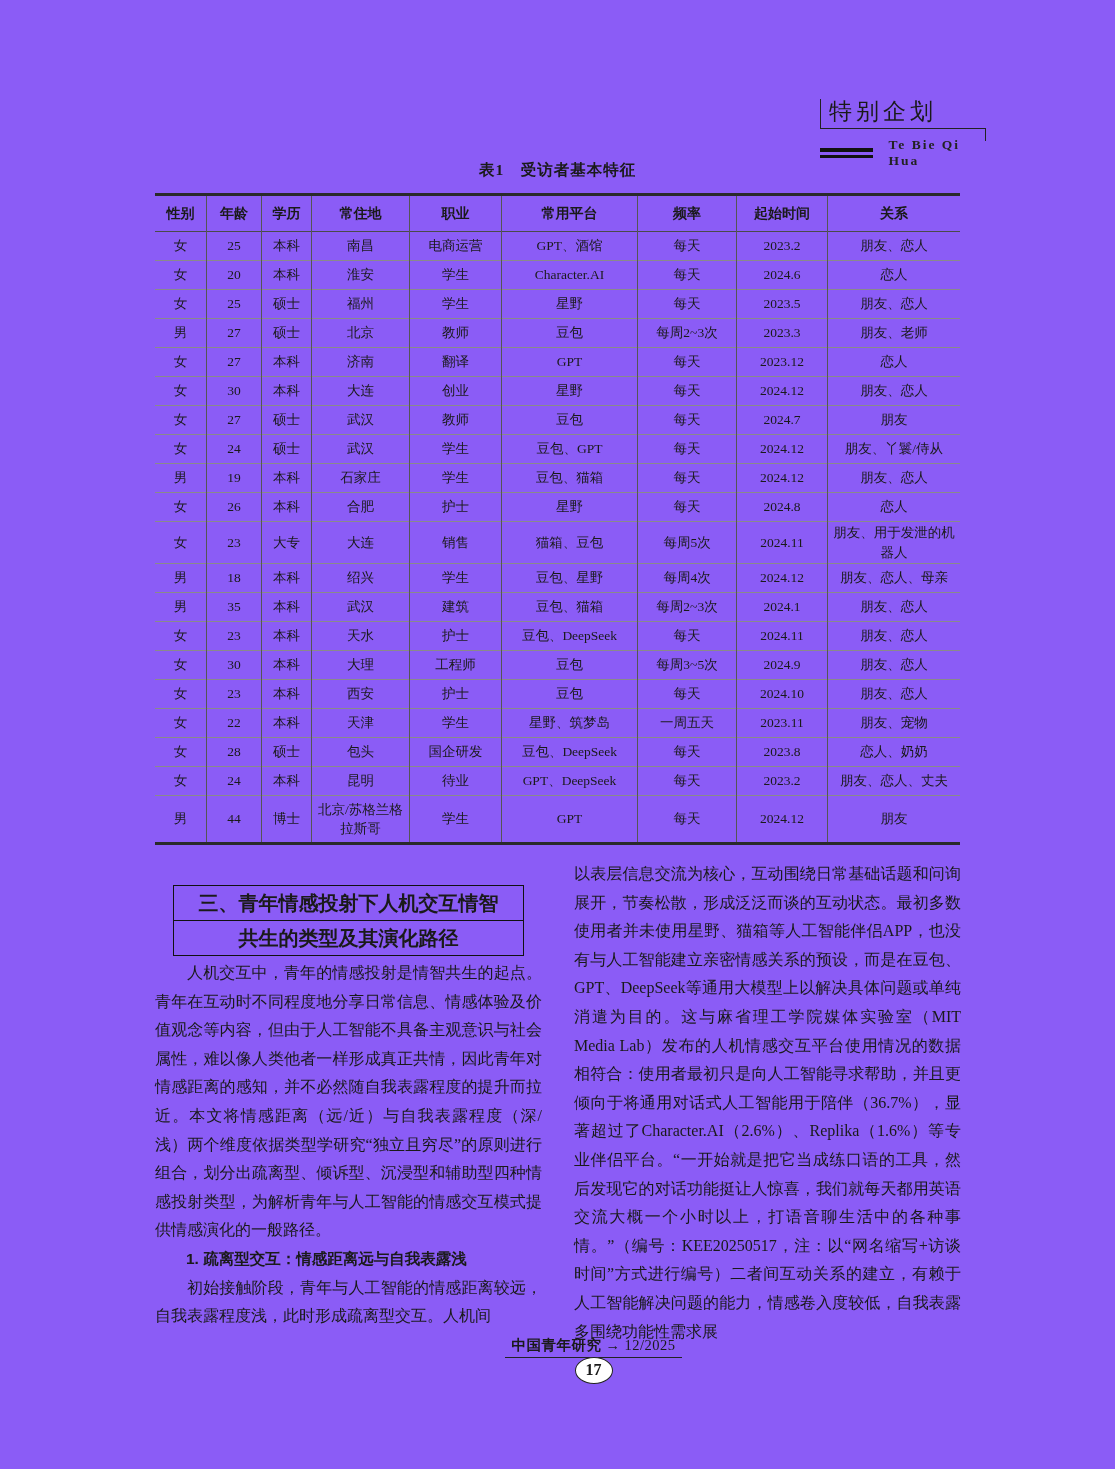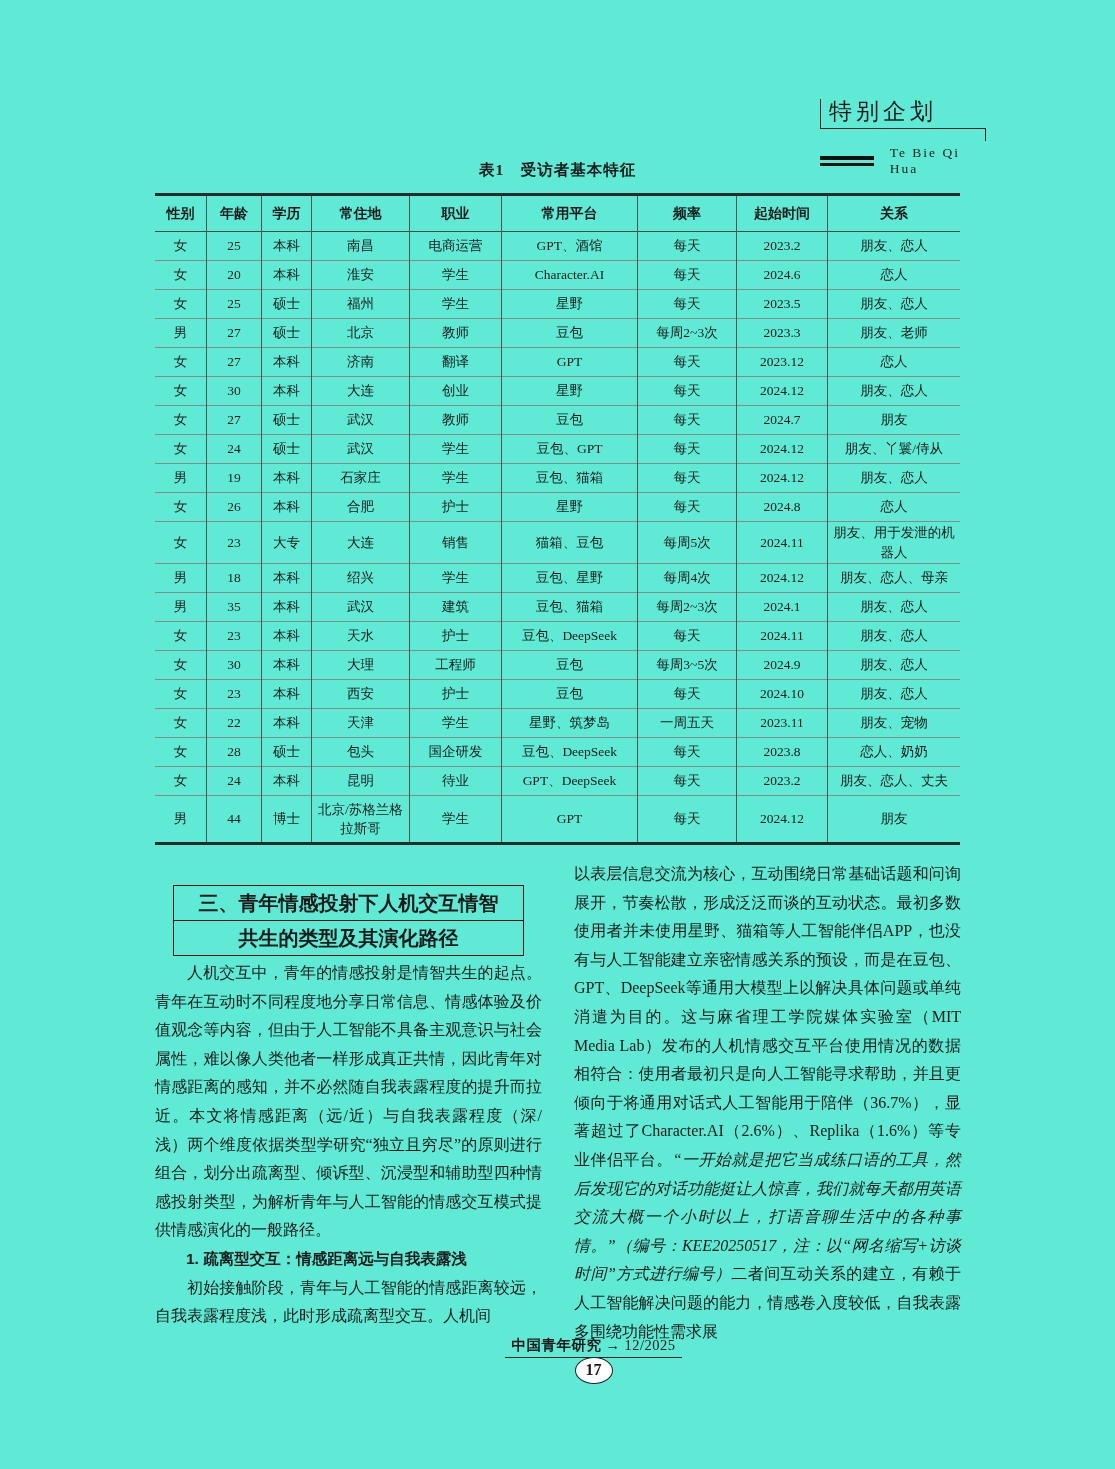--- a/index.html
+++ b/index.html
@@ -1,34 +1,34 @@
 <!DOCTYPE html>
 <html><head>
 <meta charset="utf-8">
 <style>
   html,body { margin:0; padding:0; background:#e8e8e8; }
   .page {
     position:relative; width:1115px; height:1469px; margin:0 auto;
-    background:#5eead4; color:#1a1a1a;
+    background:#8b5cf6; color:#1a1a1a;
     font-family:"Liberation Serif","DejaVu Serif",serif;
     overflow:hidden;
   }
 
   
   .header-badge { position:absolute; left:820px; top:99px; width:166px; }
   .badge-top {
     border-left:1.5px solid #222; border-bottom:1.4px solid #222;
     padding:0 0 3px 8px; position:relative;
   }
   .badge-top::after {
     content:""; position:absolute; right:0; bottom:-13px; height:13px;
     border-right:1.2px solid #222;
   }
   .badge-title { font-size:23px; letter-spacing:4px; line-height:26px; }
-  .badge-bottom { display:flex; align-items:center; margin-top:16px; }
+  .badge-bottom { display:flex; align-items:center; margin-top:8px;font-weight:bold; }
   .double-bars { display:inline-block; width:58px; }
   .double-bars i { display:block; height:3.5px; background:#111; margin-bottom:3px; }
   .double-bars i:last-child { margin-bottom:0; }
   .badge-pinyin { margin-left:16px; font-size:13.5px; letter-spacing:2px; color:#222; }
 
   
   .table-caption {
     position:absolute; left:155px; top:160px; width:805px;
     text-align:center; font-size:15.5px; font-weight:bold; letter-spacing:1px;
   }
@@ -65,21 +65,21 @@
     text-align:center; font-weight:bold; font-size:20px;
   }
   .section-heading-box .hline { padding:2px 4px; line-height:30px; }
   .section-heading-box .hline:first-child { border-bottom:1.4px solid #111; }
   .para-1 { }
   .subheading {
     font-family:"Liberation Sans","DejaVu Sans",sans-serif;
     font-weight:bold; font-size:15.5px; line-height:28.6px;
     text-indent:2em; margin:0; text-align:justify;
   }
-  .quote-kai { font-style:italic; }
+  .quote-kai { }
 
   
   .footer { position:absolute; left:0; top:1336px; width:1115px; text-align:center;padding-left:36px; }
   .footer-inner { display:inline-block; }
   .footer-text { font-size:14.5px; letter-spacing:0.5px; padding:0 6px 2px 6px; }
   .footer-text .journal { font-weight:bold; }
   .footer-text .arrow { padding:0 4px; font-weight:bold; }
   .footer-rule { border-bottom:1.6px solid #222; }
   .page-circle {
     width:36px; height:25px; margin:-1px auto 0; background:#fff;

